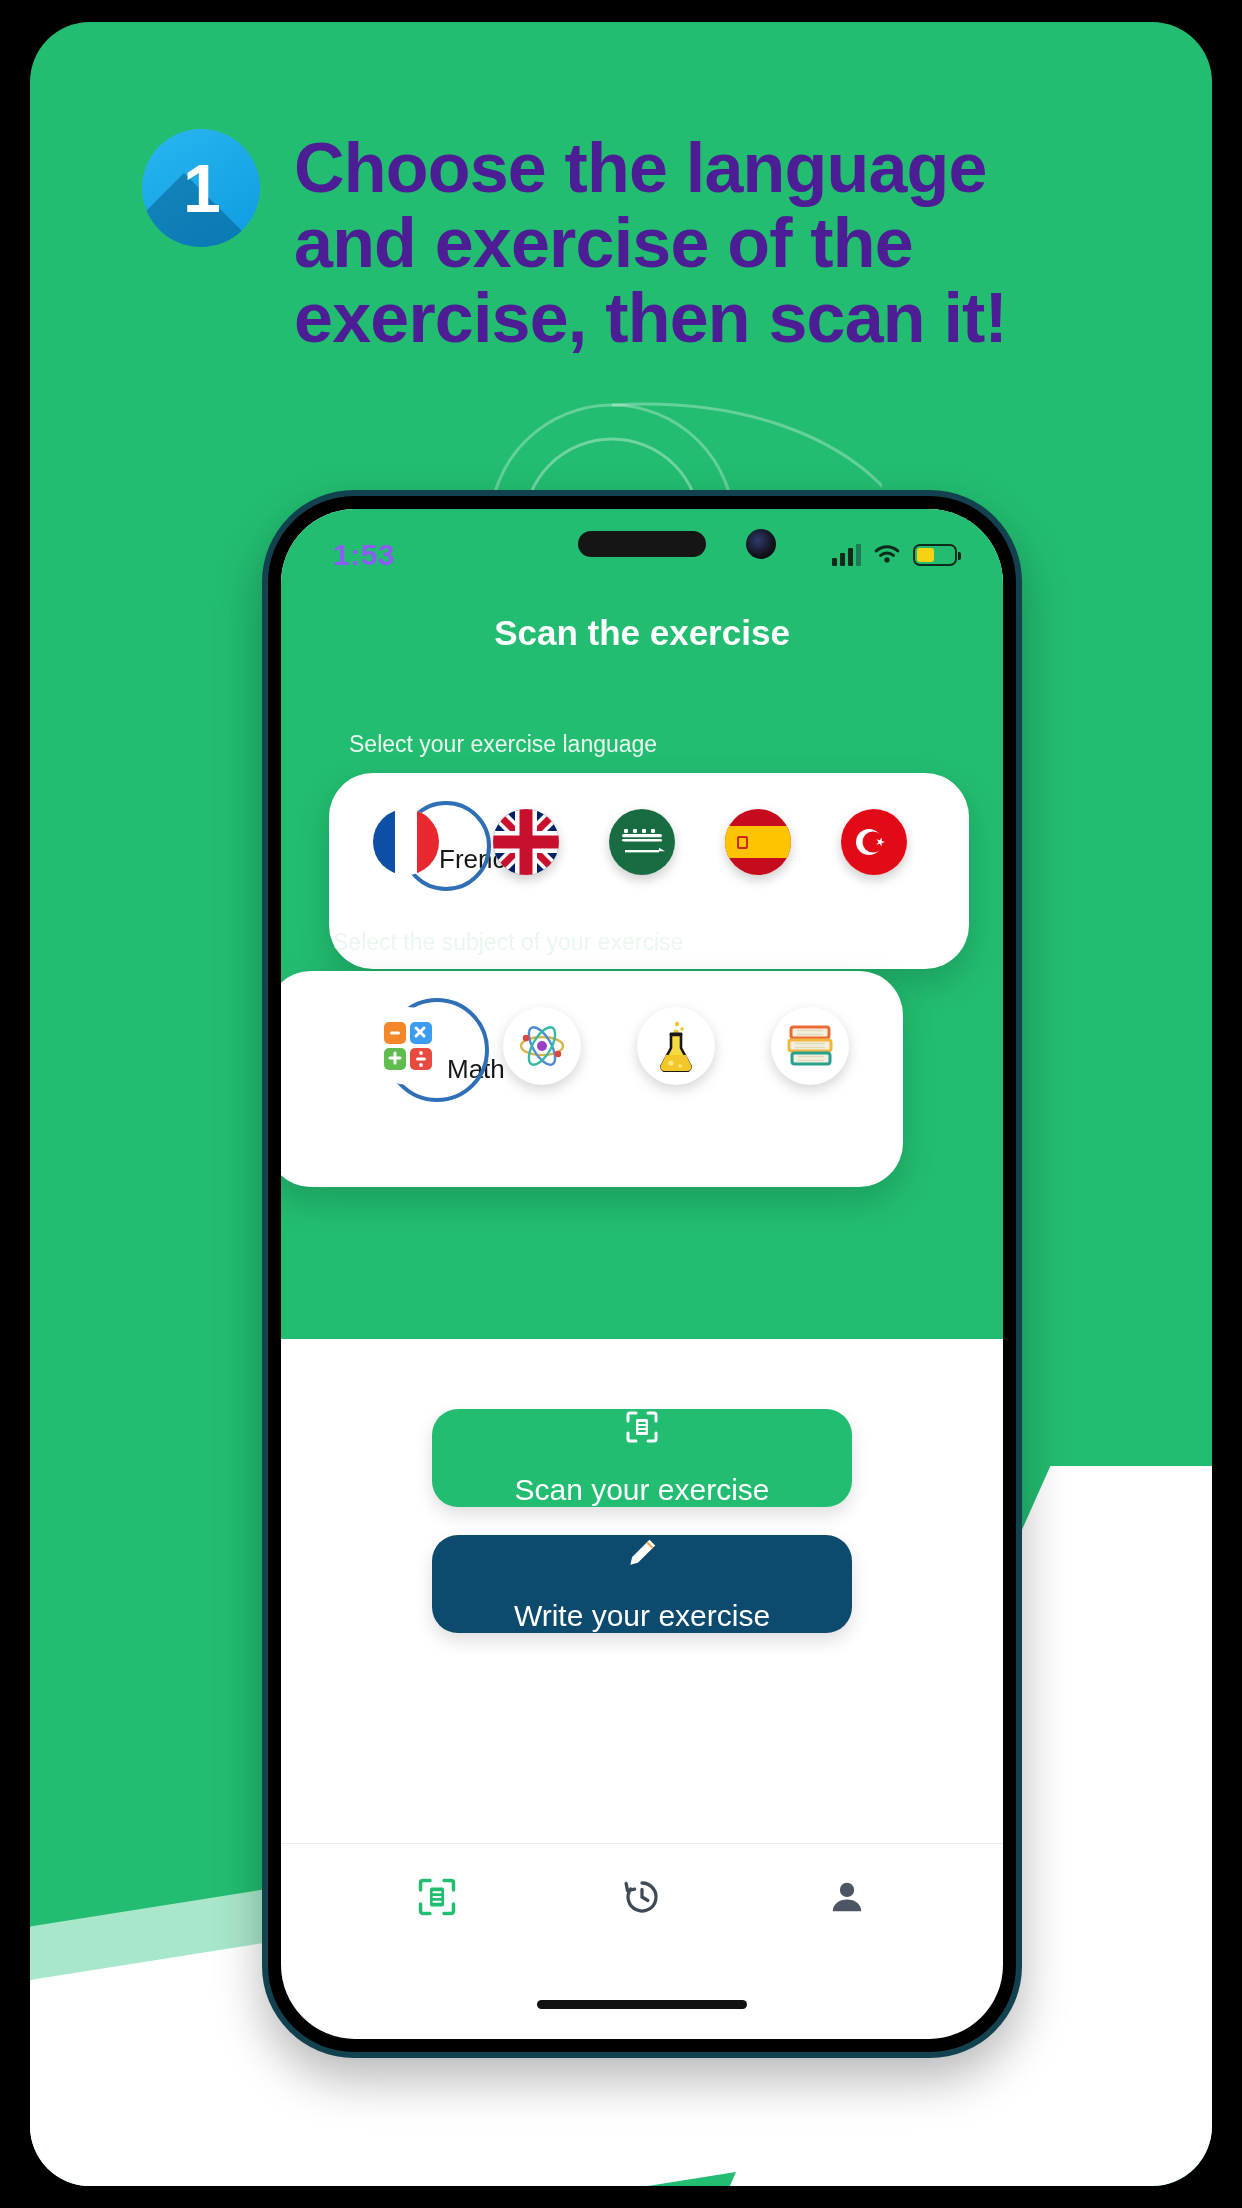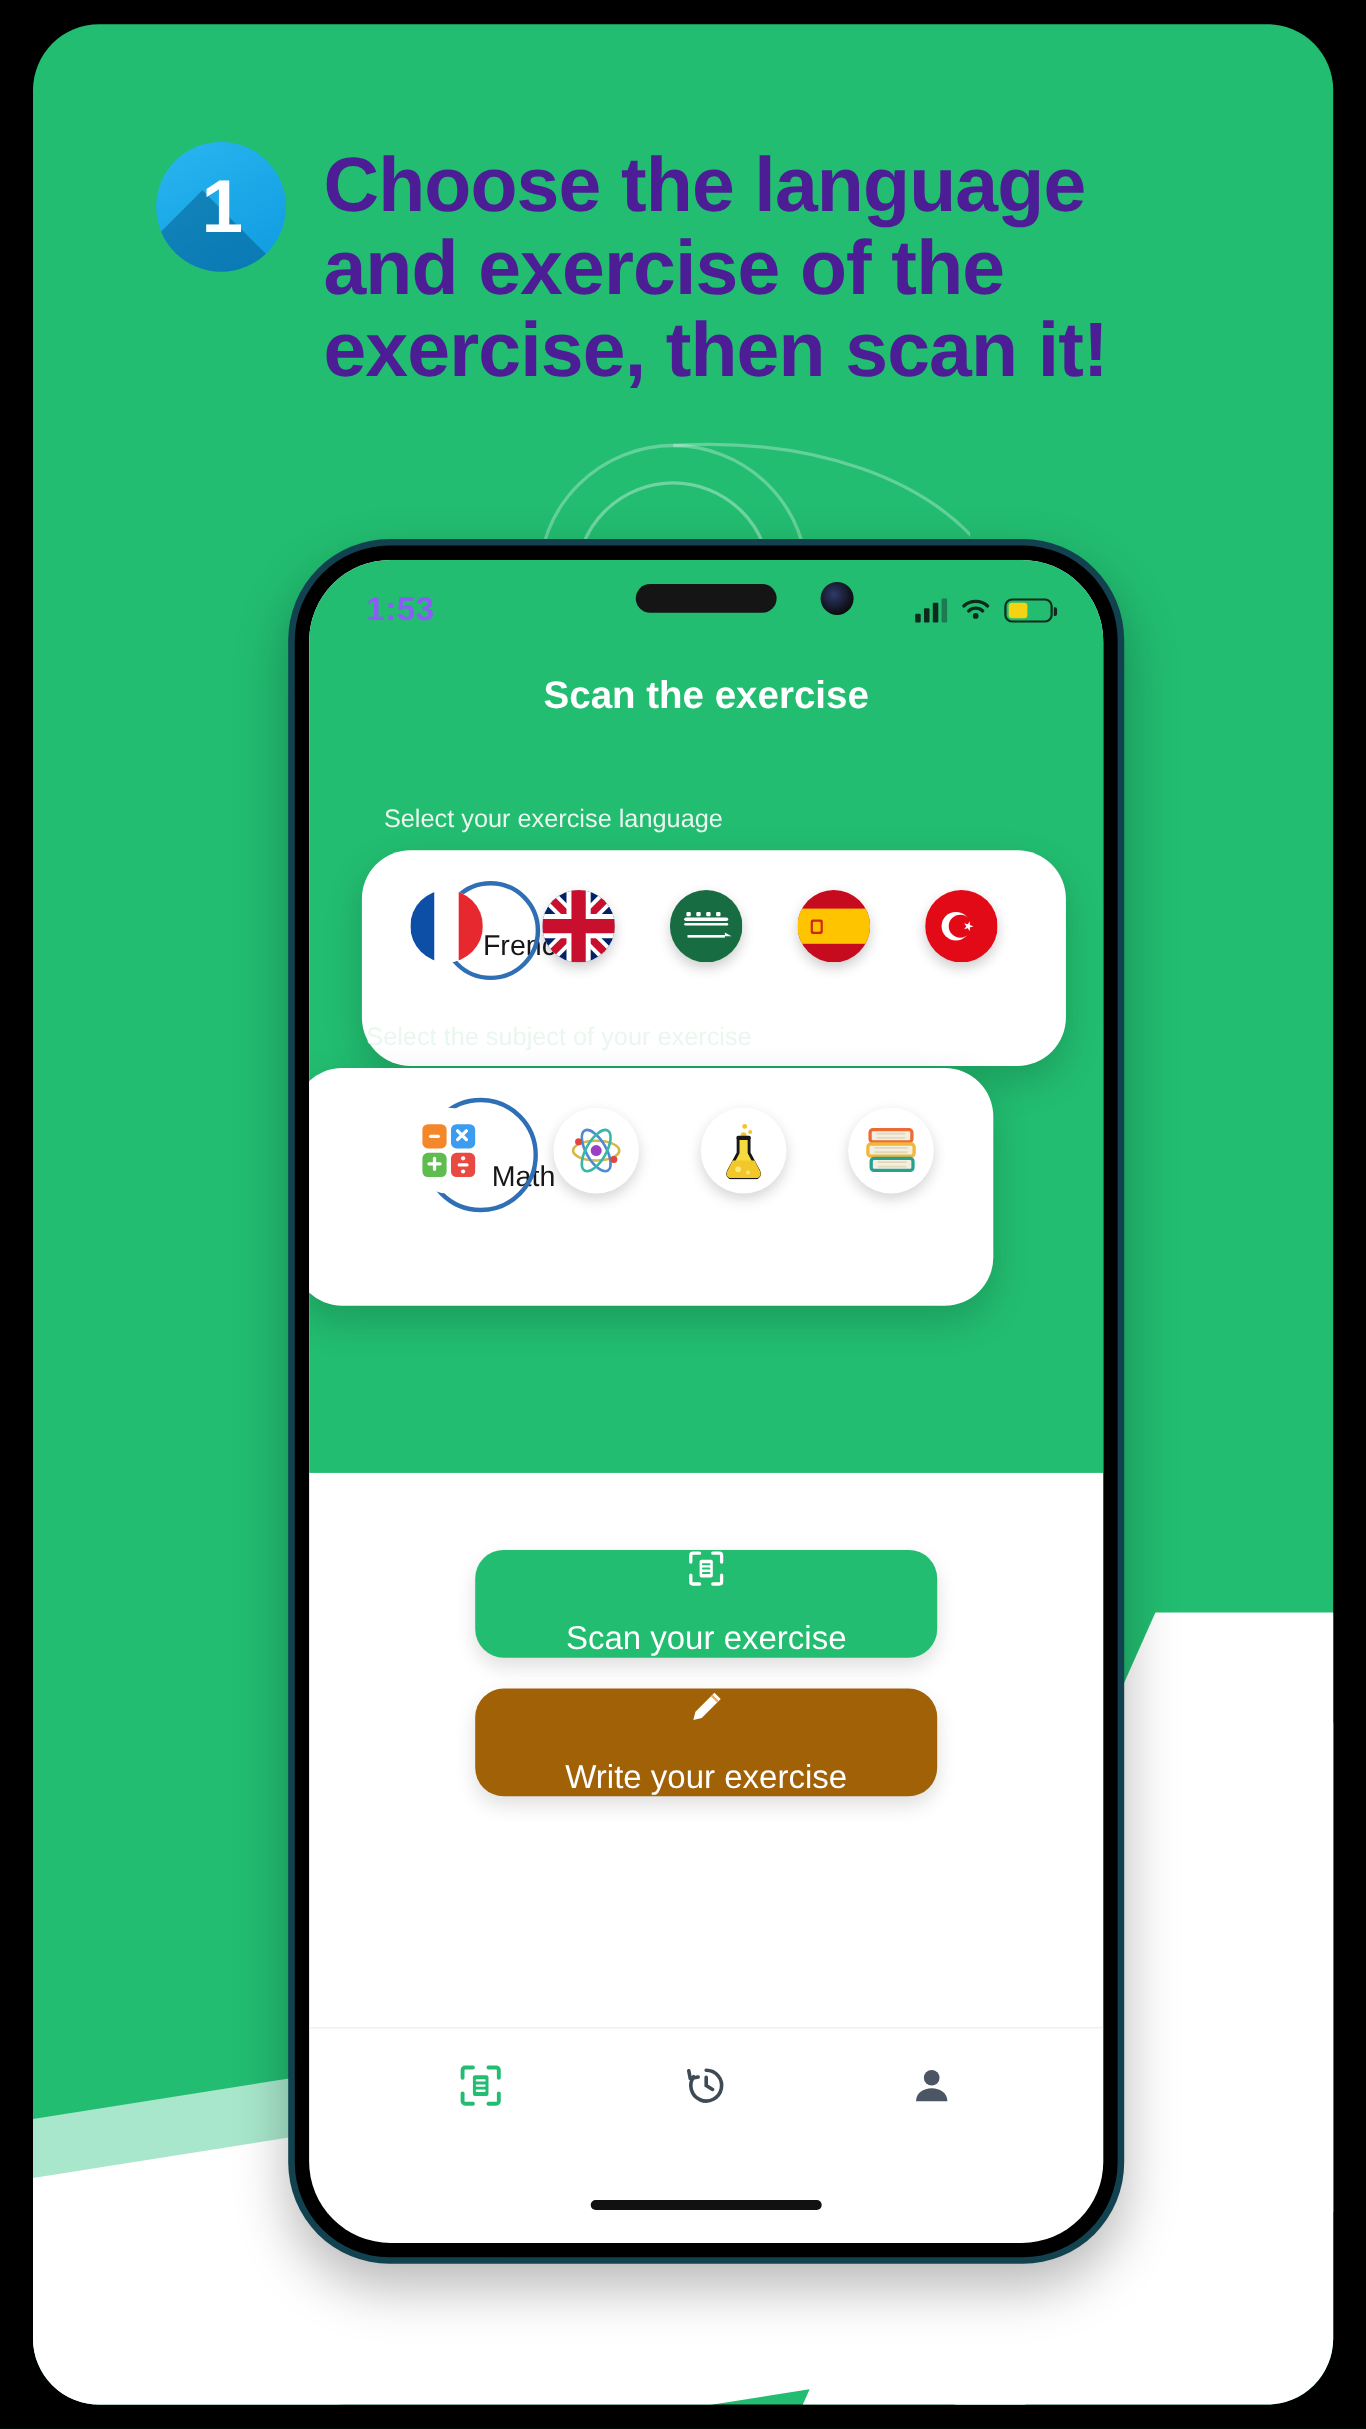--- a/index.html
+++ b/index.html
@@ -228,21 +228,21 @@
   .actions { position:absolute; left:0; top:900px; width:100%; z-index:5; }
   .act-btn {
     display:flex; align-items:center; justify-content:center; gap:22px;
     width:420px; margin:0 auto 28px;
     height:98px; border-radius:26px;
     color:#fff; font-size:30px;
     box-shadow:0 8px 18px rgba(0,0,0,.13);
     flex-direction:column;
   }
   .act-scan  { background:#22bd70; }
-  .act-write { background:#a16207; }
+  .act-write { background:#0c4a6e; }
 
   
   .bottomnav {
     position:absolute; left:0; bottom:86px; width:100%; height:110px;
     border-top:1px solid #ececec;
     display:flex; align-items:center; justify-content:space-around;
     padding:0 54px;
     z-index:5;
   }
   .nav-item { display:flex; align-items:center; justify-content:center; width:90px; height:72px; }

